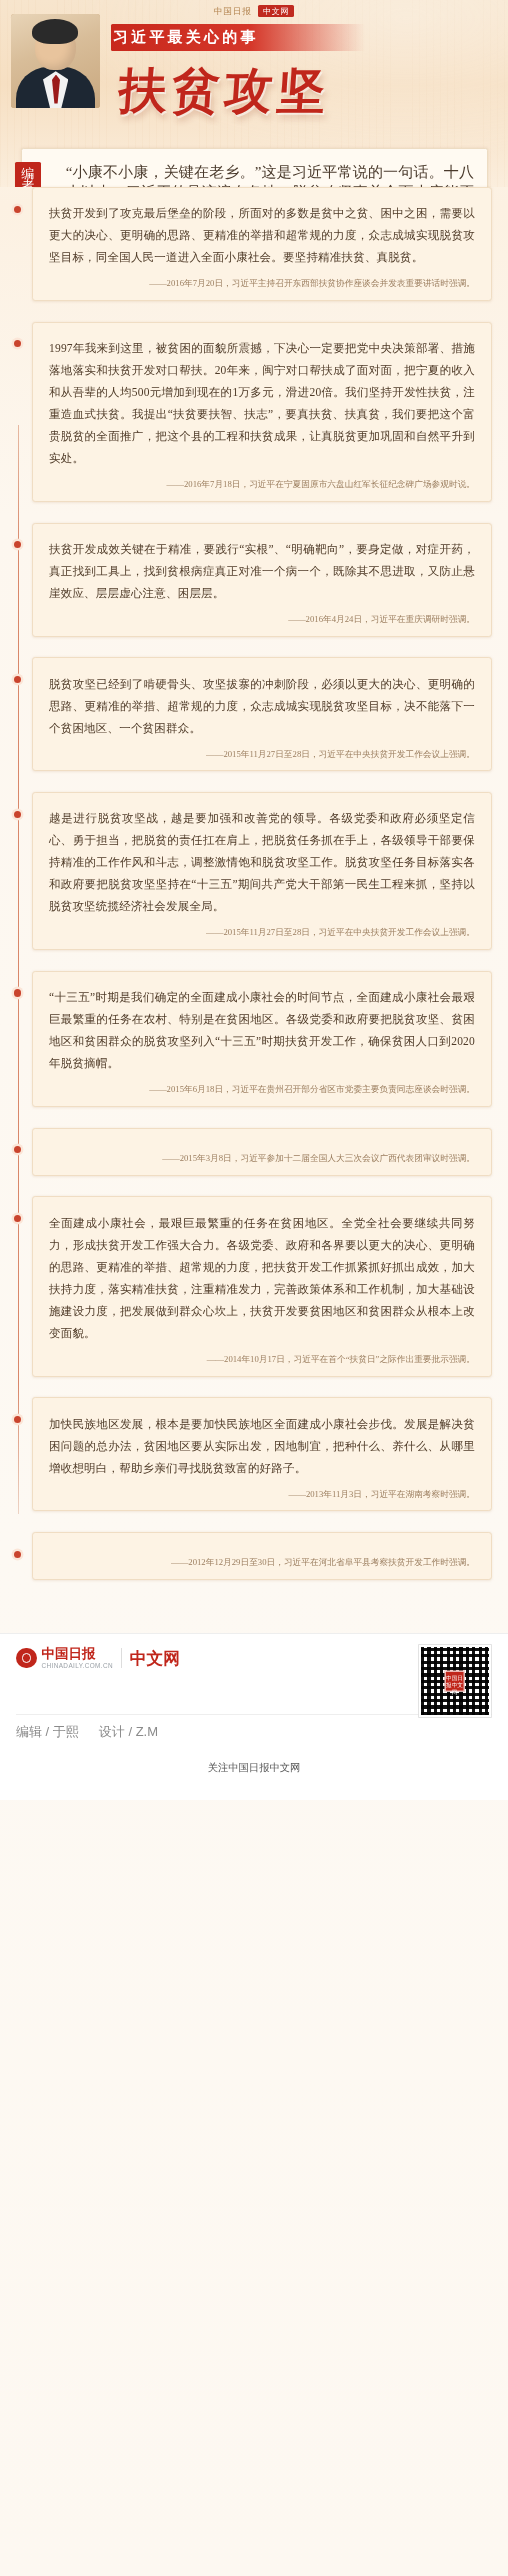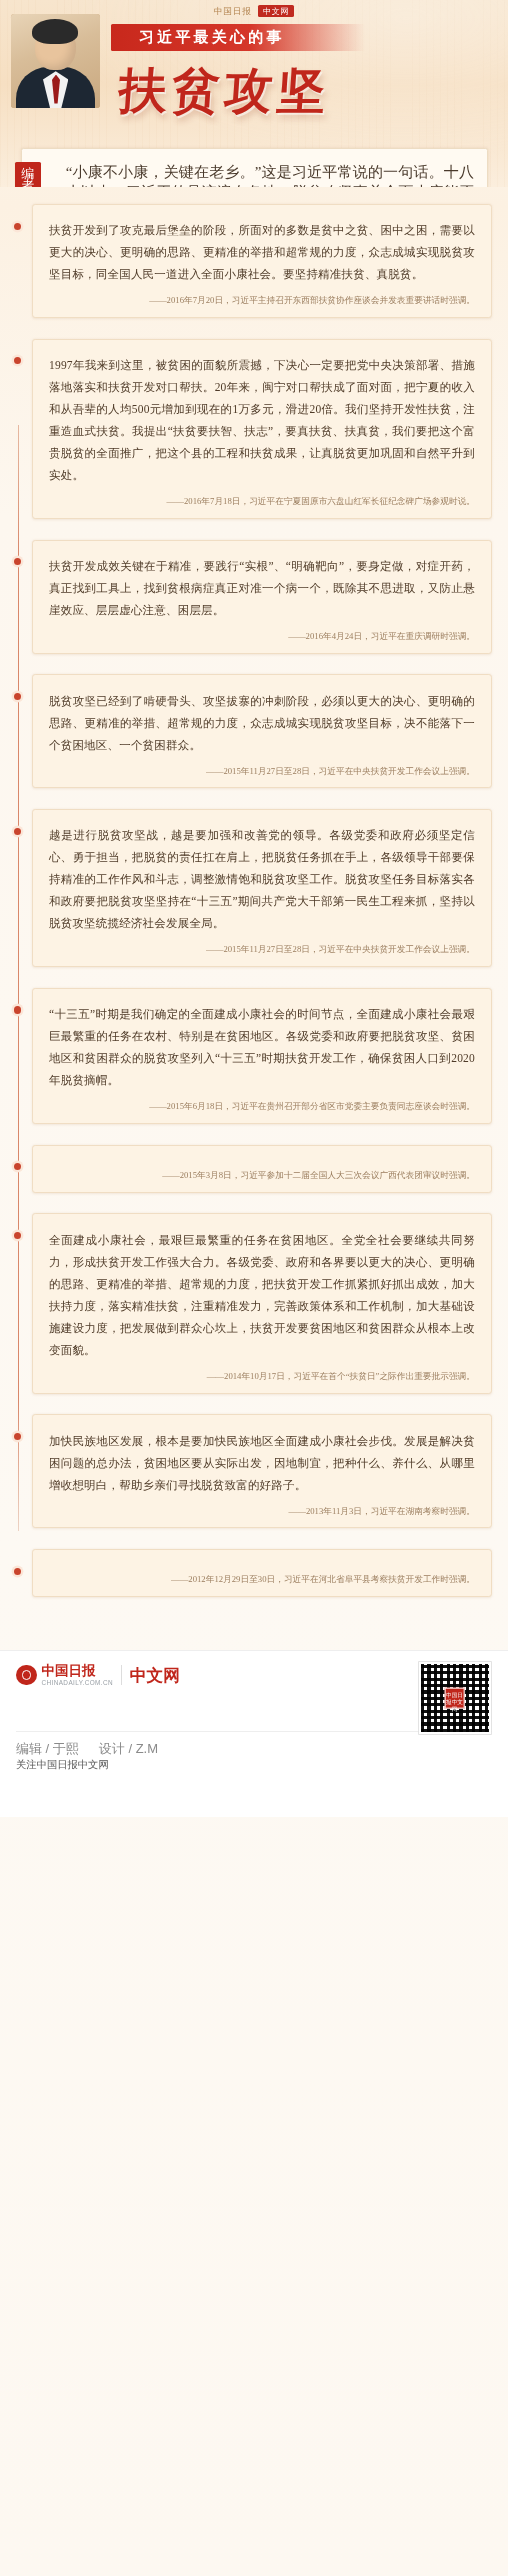--- a/index.html
+++ b/index.html
@@ -113,21 +113,21 @@
     background: linear-gradient(90deg, #c8281c 0%, #d5372a 55%, rgba(213,55,42,0) 100%);
     border-radius: 1.6px;
   }
   .title-bar span {
     display: block;
     color: #fff;
     font-size: 15px;
     font-weight: bold;
     letter-spacing: 3.2px;
     line-height: 27px;
-    padding-left: 28px;
+    padding-left: 2px;
     font-family: "Liberation Serif", serif;
   }
   .big-title {
     position: absolute;
     left: 119px;
     top: 59px;
     font-size: 48px;
     font-weight: bold;
     color: #c0261b;
     letter-spacing: 4.8px;
@@ -313,22 +313,22 @@
   .credits {
     margin-top: 44px;
     display: flex;
     gap: 20px;
     font-size: 13px;
     color: #8a8a8a;
     border-top: 0.8px solid #eee;
     padding-top: 8px;
   }
   .follow {
-    margin-top: 0;
-    text-align: left;
+    margin-top: 20px;
+    text-align: center;
     font-size: 10.3px;
     color: #555;
     font-family: "Liberation Serif", serif;
   }
 </style>
 </head>
 <body>
 
 <div class="page">
 
@@ -354,21 +354,21 @@
     </div>
 
     <div class="big-title">扶贫攻坚</div>
 
     <div class="editor-note">
       <div class="note-tab">编者按</div>
       <div class="note-text">“小康不小康，关键在老乡。”这是习近平常说的一句话。十八大以来，习近平的足迹遍布各地，脱贫攻坚事关全面小康能否如期实现，这一直是习近平“最关心的事”。</div>
     </div>
   </div>
 
-  <div class="timeline" style="padding-top:17px;">
+  <div class="timeline" style="padding-top:0;">
     <div class="t-line" style="top:238px;"></div>
     <div class="cards">
 
       <div class="card">
         <div class="card-body">扶贫开发到了攻克最后堡垒的阶段，所面对的多数是贫中之贫、困中之困，需要以更大的决心、更明确的思路、更精准的举措和超常规的力度，众志成城实现脱贫攻坚目标，同全国人民一道进入全面小康社会。要坚持精准扶贫、真脱贫。</div>
         <div class="card-source">——2016年7月20日，习近平主持召开东西部扶贫协作座谈会并发表重要讲话时强调。</div>
       </div>
 
       <div class="card">
         <div class="card-body">1997年我来到这里，被贫困的面貌所震撼，下决心一定要把党中央决策部署、措施落地落实和扶贫开发对口帮扶。20年来，闽宁对口帮扶成了面对面，把宁夏的收入和从吾辈的人均500元增加到现在的1万多元，滑进20倍。我们坚持开发性扶贫，注重造血式扶贫。我提出“扶贫要扶智、扶志”，要真扶贫、扶真贫，我们要把这个富贵脱贫的全面推广，把这个县的工程和扶贫成果，让真脱贫更加巩固和自然平升到实处。</div>

